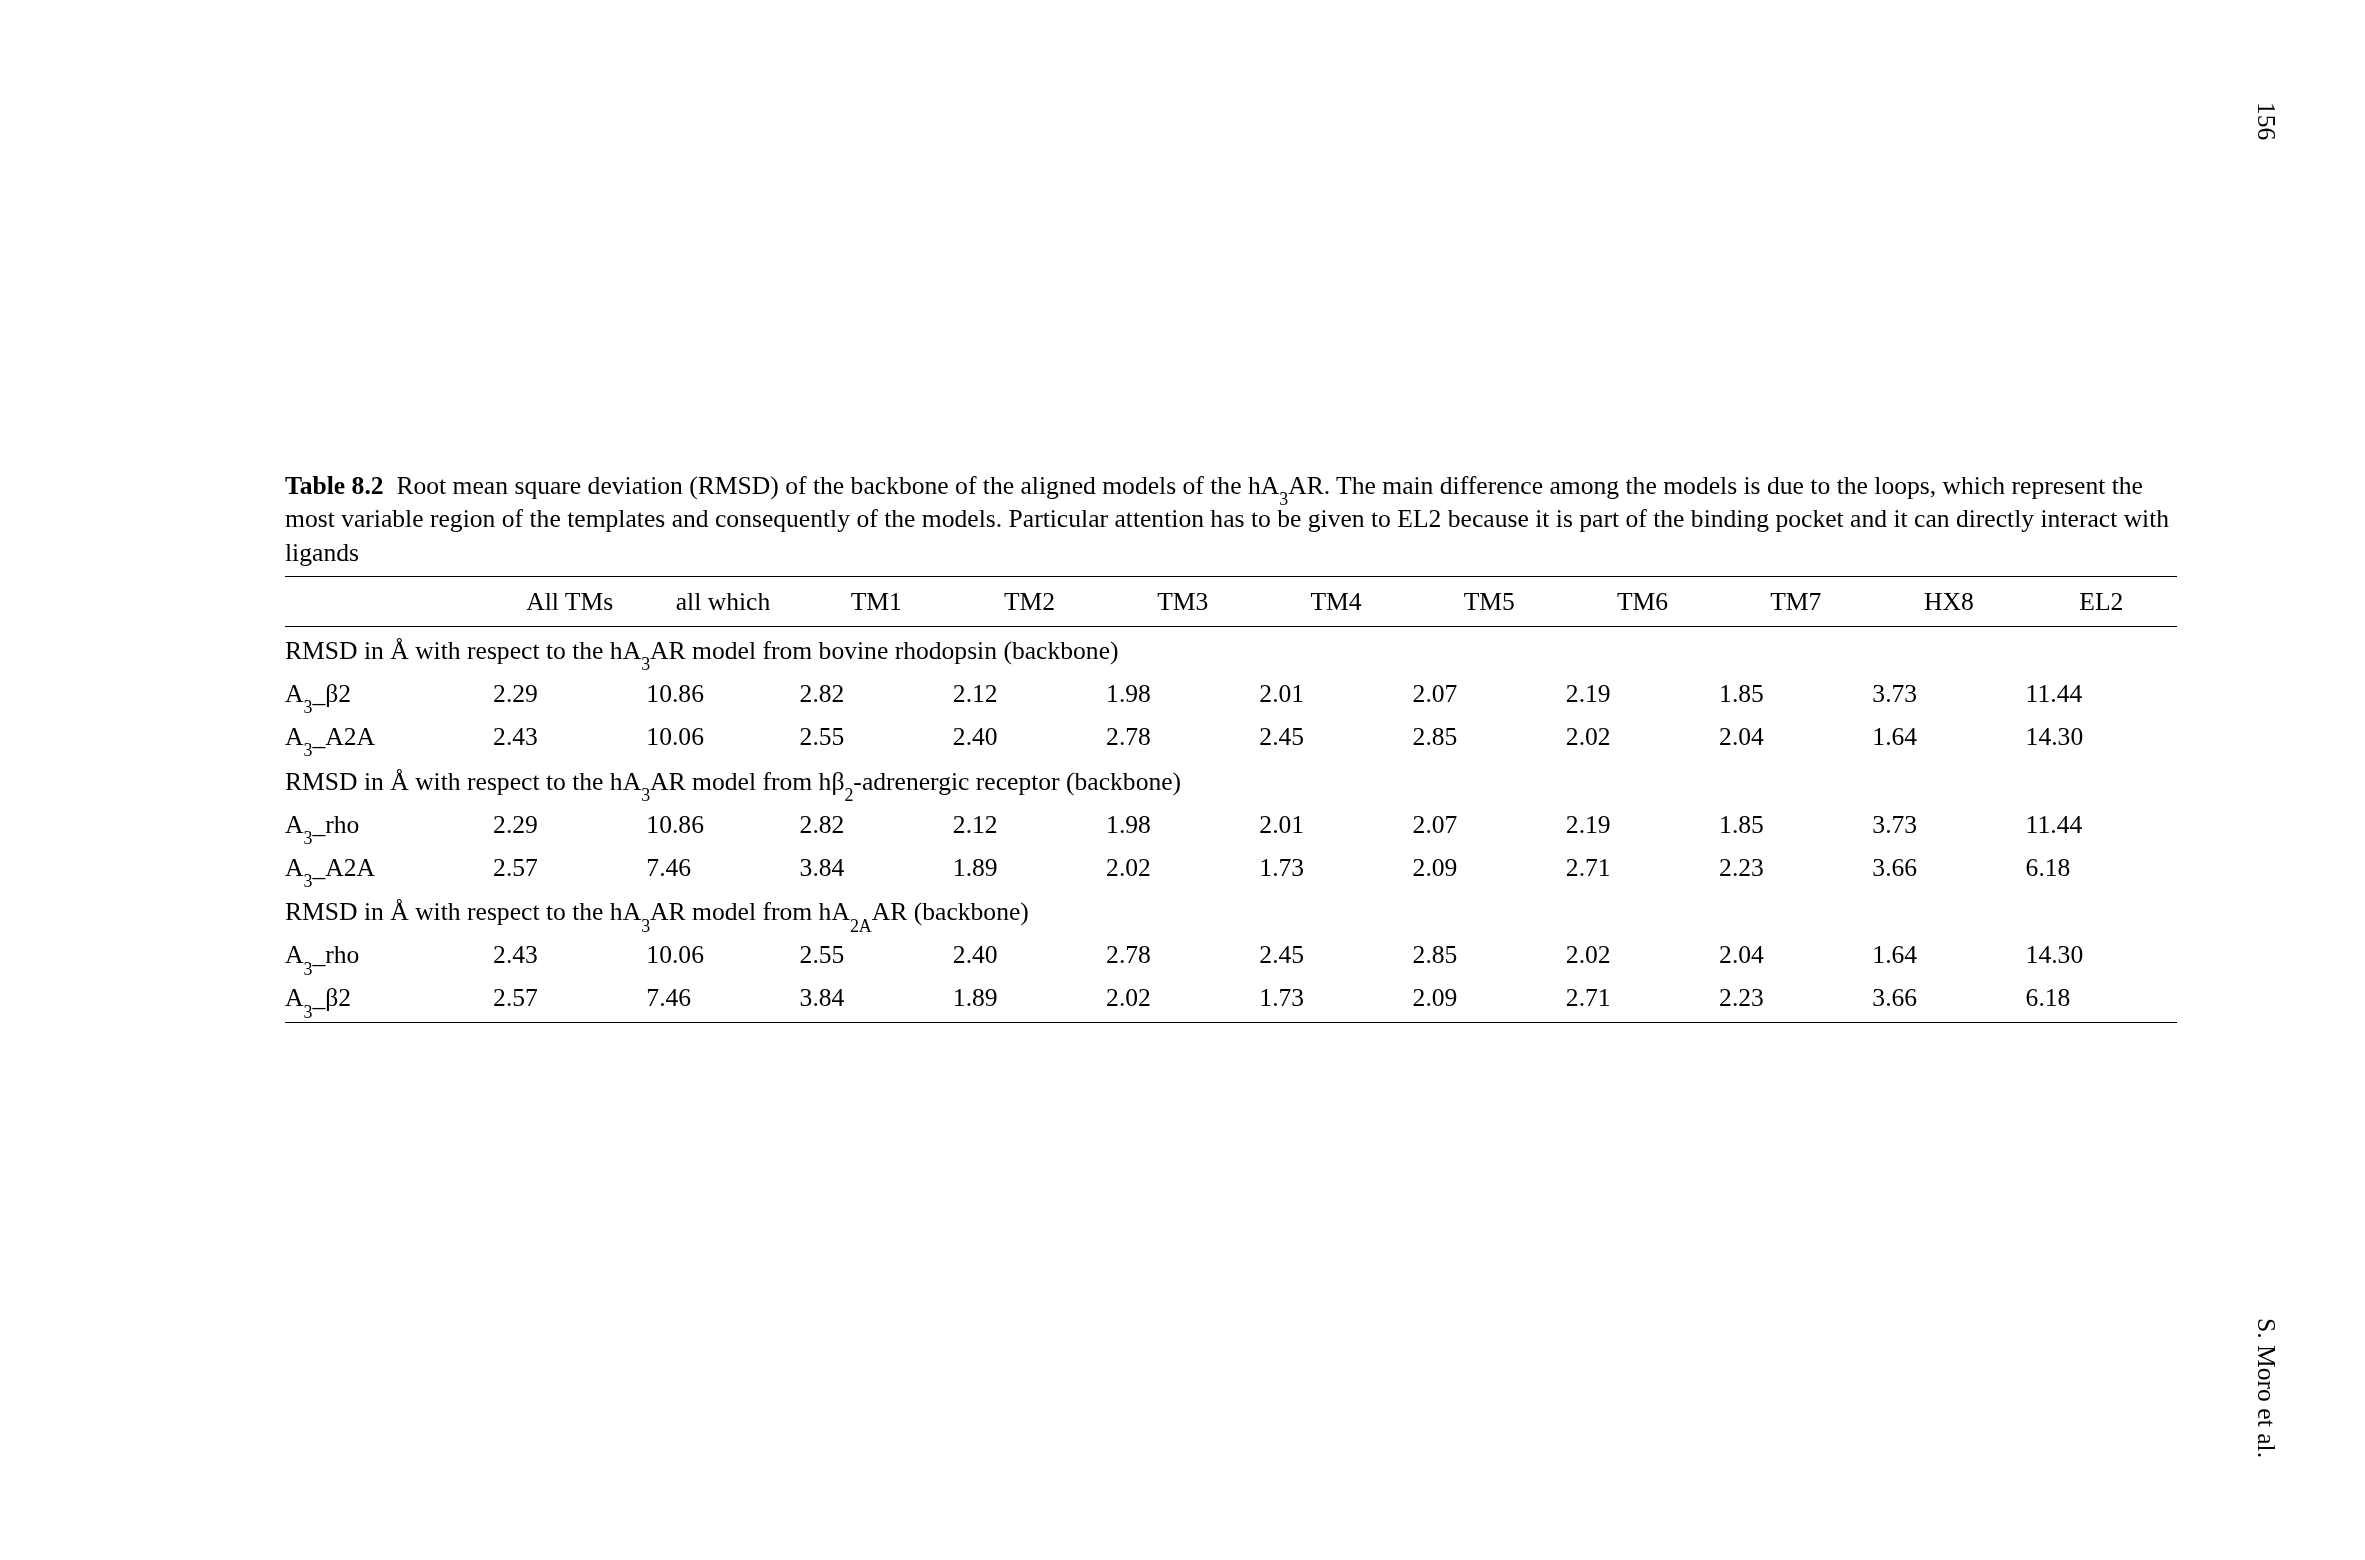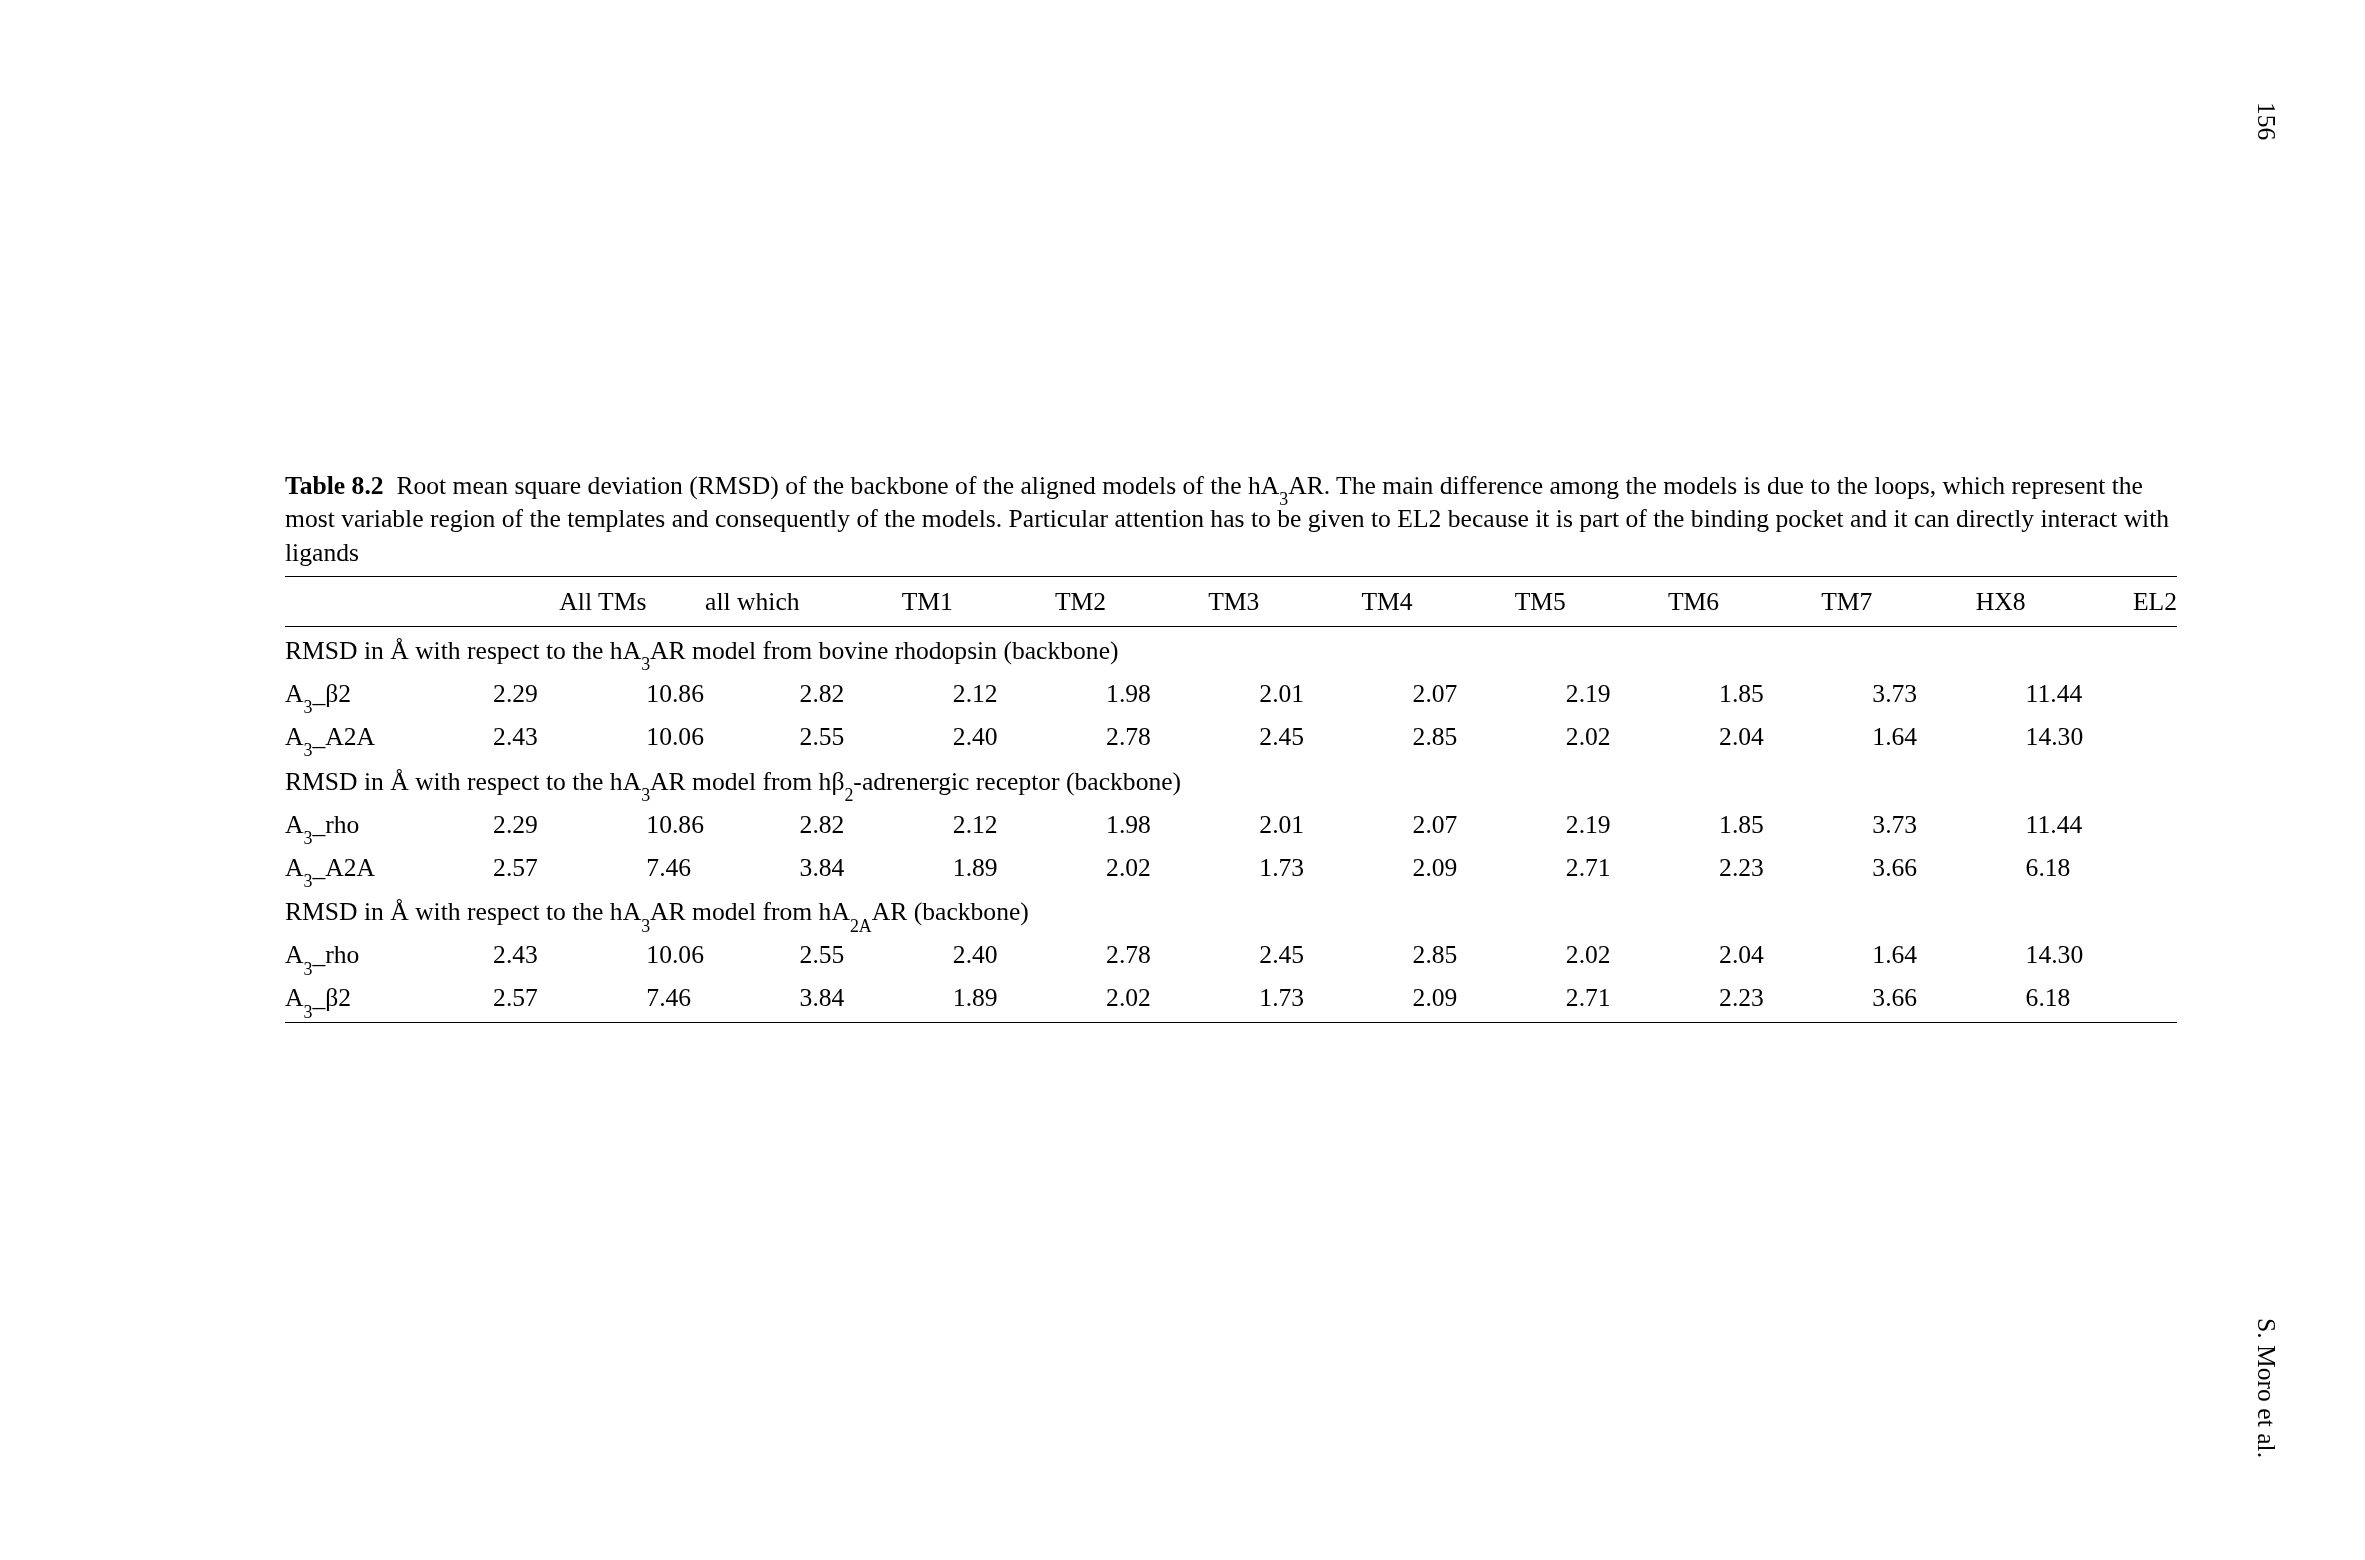--- a/index.html
+++ b/index.html
@@ -46,21 +46,21 @@
     font-weight: bold;
   }
   table {
     border-collapse: collapse;
     width: 100%;
     font-size: 25.6px;
     line-height: 1.55;
   }
   thead tr th {
     font-weight: normal;
-    text-align: right;
+    text-align: center;
     border-top: 1.7px solid #000;
     border-bottom: 1.3px solid #000;
     padding: 5.1px 0 5.1px 0;
   }
   tbody td {
     padding: 1.7px 0;
     text-align: left;
     vertical-align: baseline;
   }
   tbody tr.section-row td {

